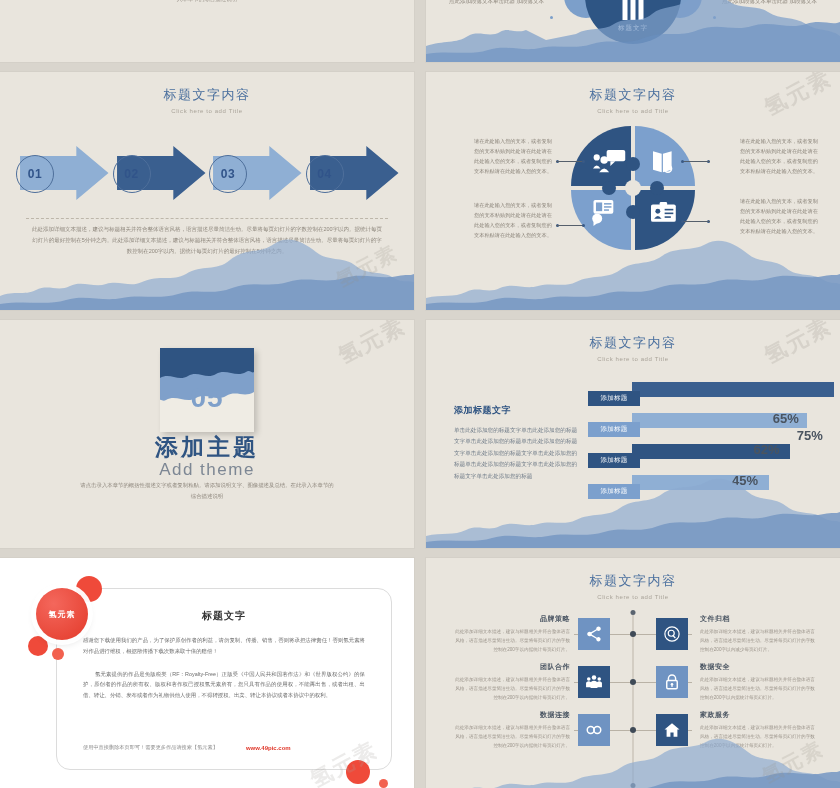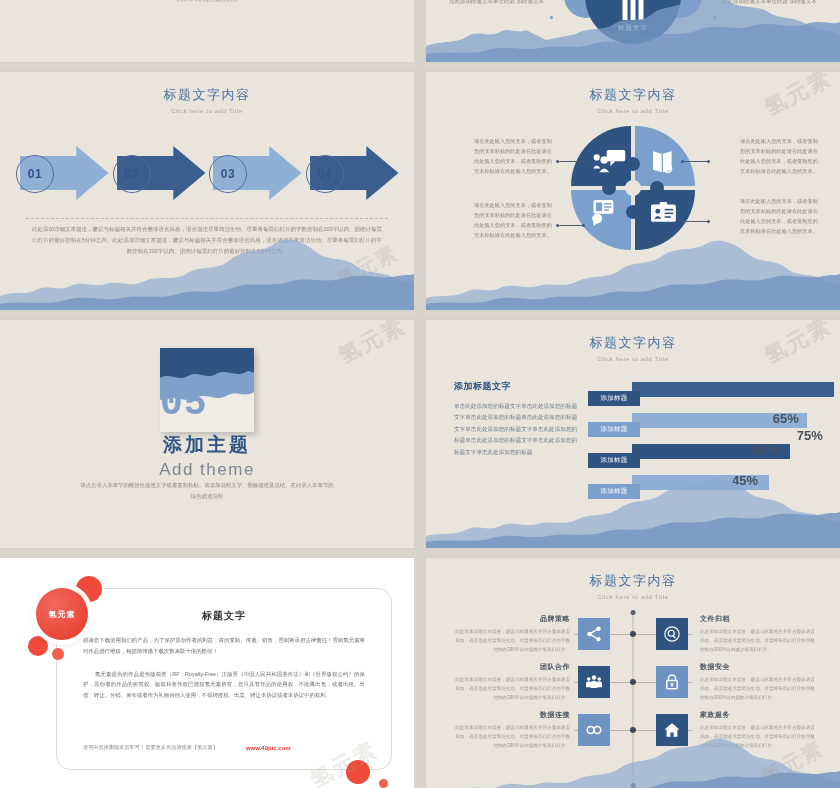--- a/index.html
+++ b/index.html
@@ -138,40 +138,40 @@
   .pz-bull{position:absolute;width:3px;height:3px;border-radius:50%;background:#3a5a86;}
 
   
   .t5-card{
     position:absolute;left:50%;top:28px;transform:translateX(-50%);
     width:94px;height:84px;background:#eeebe3;
     box-shadow:3px 3px 6px rgba(0,0,0,.18);overflow:hidden;
   }
   .t5-card svg{display:block;width:100%;height:100%;}
   .t5-num{
-    position:absolute;left:0;right:0;top:44px;text-align:left;
-    color:#7fa0ca;font-size:38px;font-weight:bold;letter-spacing:1px;
-    font-family:Liberation Mono, monospace;
+    position:absolute;left:0;right:0;top:44px;text-align:center;
+    color:#7fa0ca;font-size:28px;font-weight:bold;letter-spacing:1px;
+    font-family:Liberation Sans, sans-serif;
   }
   .t5-title{
     position:absolute;left:0;right:0;top:112px;text-align:center;
-    color:#2f5482;font-size:19px;font-weight:bold;letter-spacing:3px;
+    color:#2f5482;font-size:23px;font-weight:bold;letter-spacing:3px;
   }
   .t5-en{
     position:absolute;left:0;right:0;top:140px;text-align:center;
     color:#7d8794;font-size:17px;letter-spacing:1.5px;
   }
   .t5-body{
     position:absolute;left:80px;right:80px;top:160px;text-align:center;
     color:#8e877d;font-size:5.4px;line-height:2.0;
   }
 
   
   .bc-left{
-    position:absolute;left:28px;top:60px;width:128px;
+    position:absolute;left:28px;top:84px;width:128px;
   }
   .bc-left h4{
     margin:0 0 8px 0;color:#2f5482;font-size:9px;font-weight:bold;letter-spacing:.5px;
   }
   .bc-left p{margin:0;color:#6f7b88;font-size:5.6px;line-height:2.05;}
   .bc-rows{position:absolute;left:162px;right:12px;top:62px;}
   .bc-row{position:relative;height:31px;}
   .bc-tag{
     position:absolute;left:0;top:9px;width:52px;height:15px;
     display:flex;align-items:center;justify-content:center;

